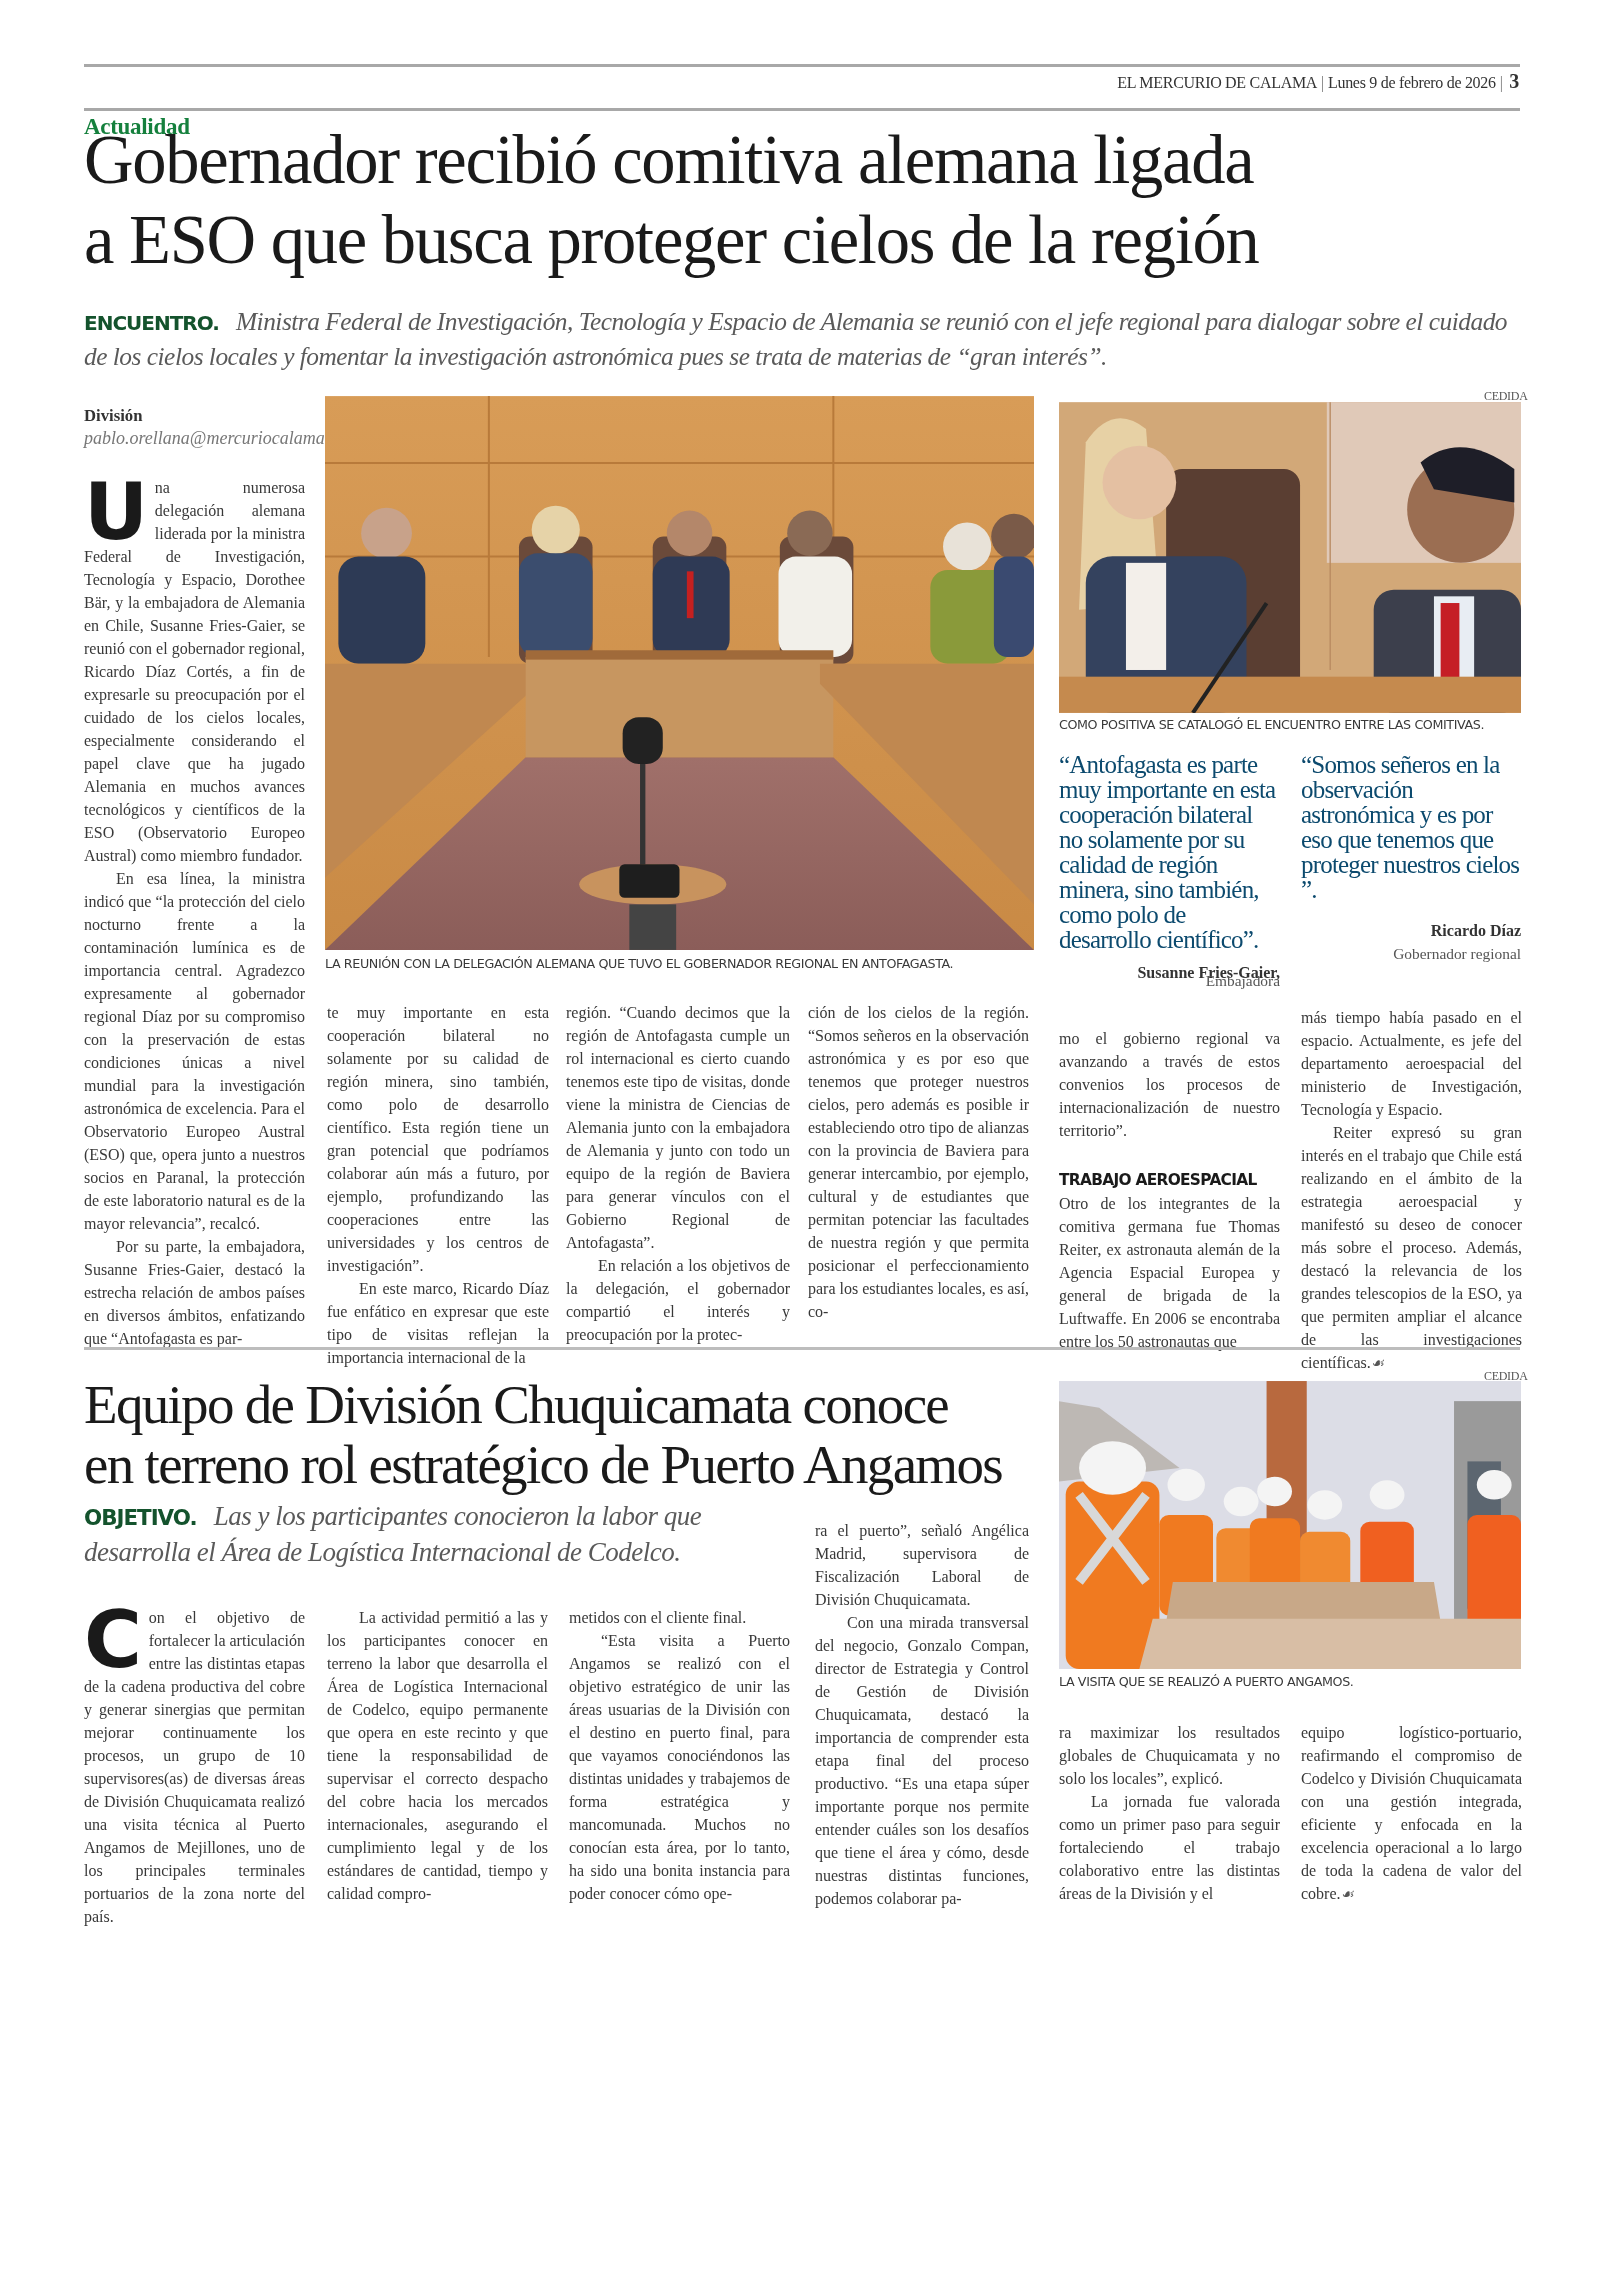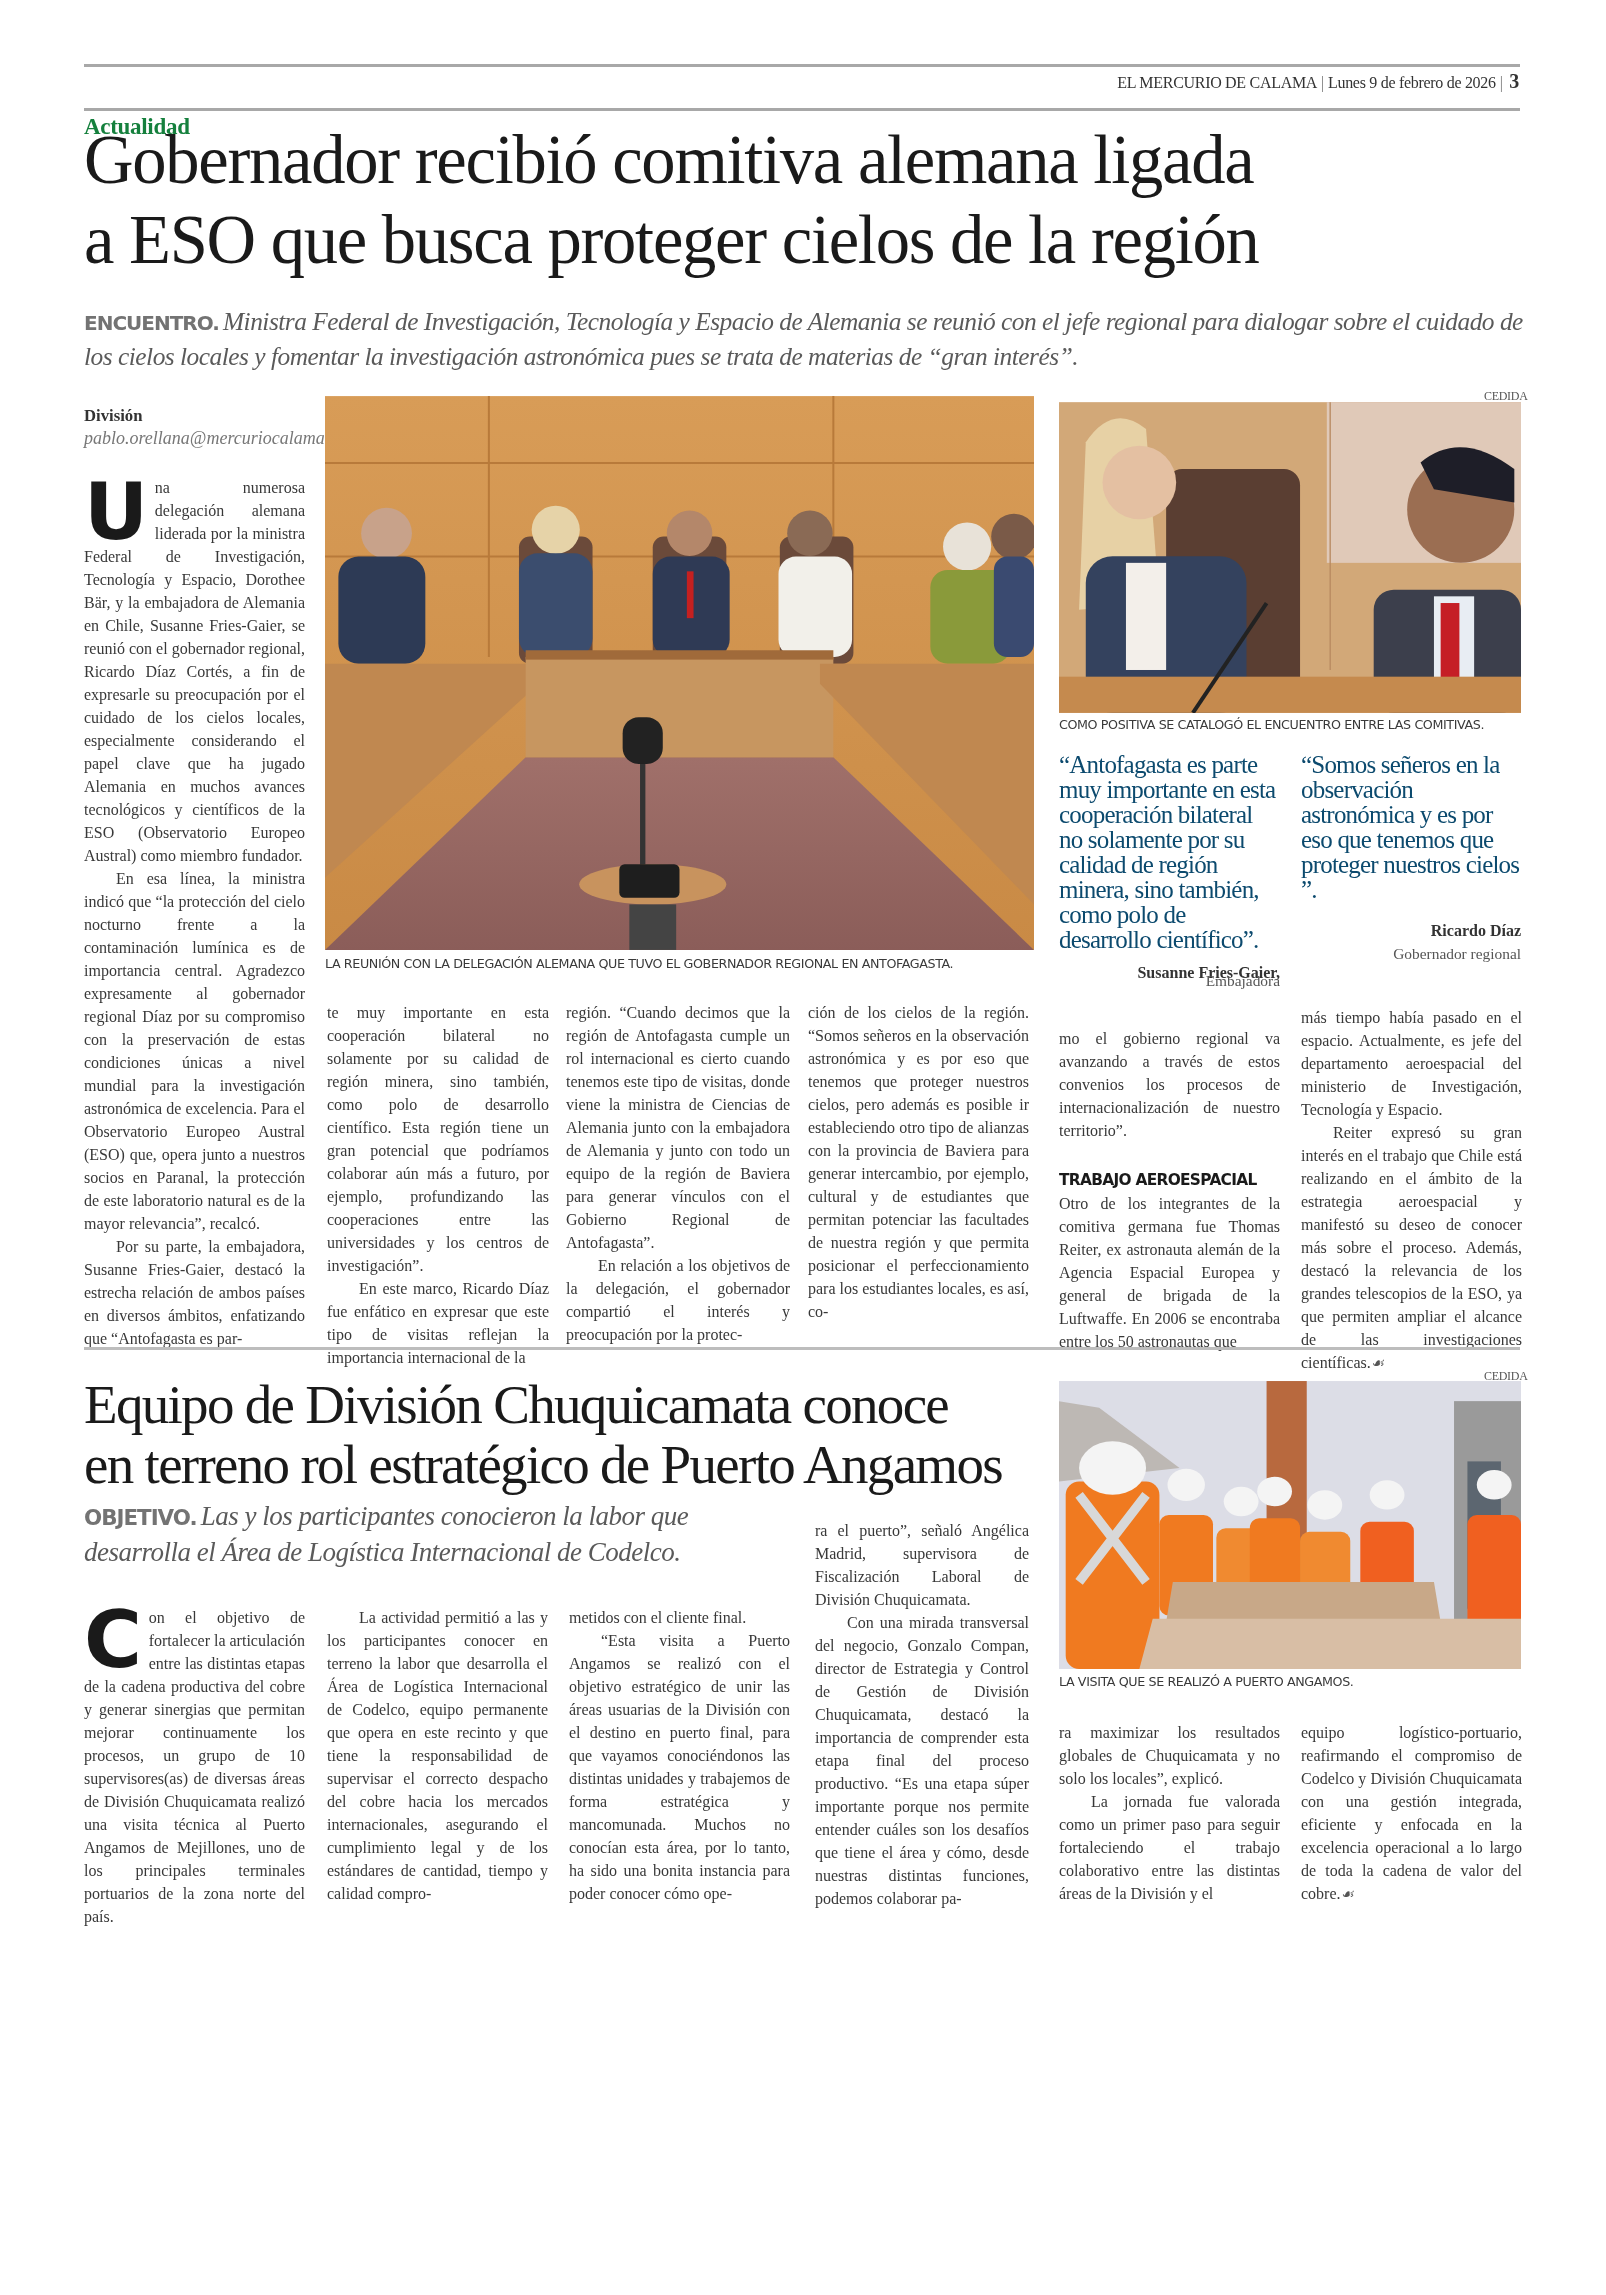--- a/index.html
+++ b/index.html
@@ -14,21 +14,21 @@
   .masthead .pub { font-weight: normal; }
   .masthead .pageno { font-weight: bold; font-size: 20px; margin-left: 2.7px; }
   .masthead .sep { color: #777; margin: 0 4px; }
 
   
   .headline { font-family: "Liberation Serif", serif; color: #1a1a1a; font-weight: normal; letter-spacing: -1.3px; }
   .h1 { left: 84px; top: 120px; width: 1446px; font-size: 70px; line-height: 80px; transform: scaleX(0.98); transform-origin: left; }
   .h2 { left: 84px; top: 1375px; width: 964px; font-size: 55px; line-height: 60px; letter-spacing: -1.7px; }
 
   .deck { font-family: "Liberation Serif", serif; font-style: italic; color: #5a5a5a; letter-spacing: -0.5px; }
-  .deck .kicker { font-family: "DejaVu Sans", sans-serif; font-style: normal; font-weight: bold; color: #737373; letter-spacing: -1px; margin-right: 4px; }
+  .deck .kicker { font-family: "DejaVu Sans", sans-serif; font-style: normal; font-weight: bold; color: #14532d; letter-spacing: -1px; margin-right: 17px; }
   .deck1 { left: 84px; top: 305px; width: 1439px; font-size: 25.4px; line-height: 33px; }
   .deck1 .kicker { font-size: 20px; }
   .deck2 { left: 84px; top: 1499px; width: 683px; font-size: 27px; line-height: 35px; }
   .deck2 .kicker { font-size: 21.4px; }
 
   
   .byline-name { left: 84px; top: 406px; font-size: 16.7px; font-weight: bold; color: #333; }
   .byline-email { left: 84px; top: 428px; font-size: 18px; font-style: italic; color: #777; }
 
   

